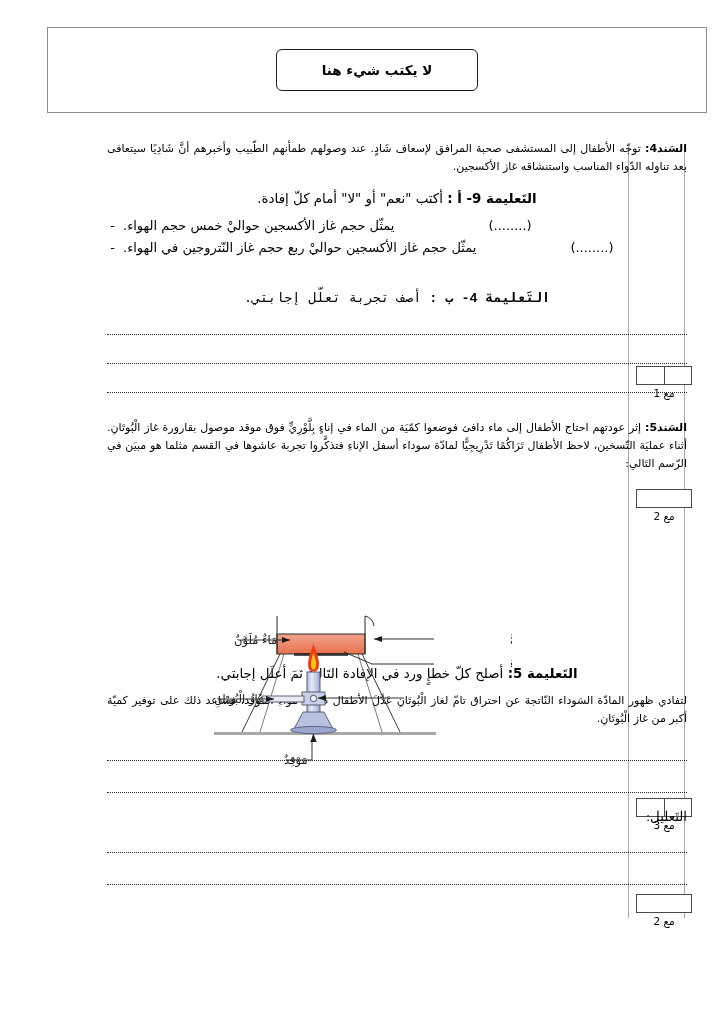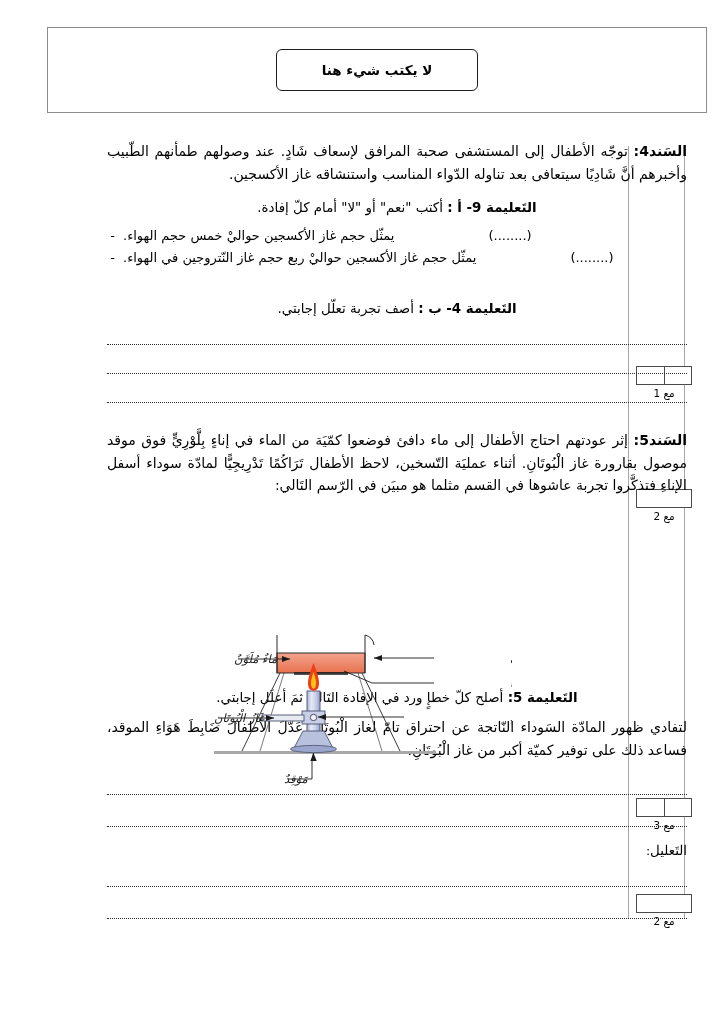--- a/index.html
+++ b/index.html
@@ -49,21 +49,21 @@
 
   .content{
     position:absolute;
     right:33px;
     top:27px;
     width:580px;
     text-align:right;
   }
 
   .para{
-    font-size:14px;
+    font-size:11px;
     line-height:1.62;
     margin:0 0 6px 0;
     text-align:justify;
     text-justify:inter-word;
   }
   .lead{font-weight:bold;}
 
   .block{margin-bottom:2px;}
   .q-head{
     font-size:13.4px;
@@ -133,22 +133,22 @@
     text-align:center;
     font-size:10.5px;
     line-height:14px;
     margin-top:1px;
     direction:rtl;
   }
 
   
   .figure{
     position:absolute;
-    left:176px; top:514px;
-    width:336px; height:166px;font-style:italic;
+    left:176px; top:495px;
+    width:336px; height:166px;
   }
   .figure svg{display:block;}
 </style>
 </head>
 <body>
 
 <div class="header-band">
   <div class="header-chip">
     <span>لا يكتب شيء هنا</span>
   </div>
@@ -206,21 +206,21 @@
           <span class="blank">(........)</span>
         </li>
         <li>
           <span class="dash">-</span>
           <span class="txt">يمثّل حجم غاز الأكسجين حواليْ ربع حجم غاز النّتروجين في الهواء.</span>
           <span class="blank">(........)</span>
         </li>
       </ul>
     </div>
 
-    <div class="block" style="margin-top:28px;">
+    <div class="block" style="margin-top:28px;font-family:Liberation Mono, monospace;">
       <div class="q-head"><span class="lead">التَعليمة 4- ب :</span> <span>أصف تجربة تعلّل إجابتي.</span></div>
       <div class="rules">
         <div class="rule"></div>
         <div class="rule"></div>
         <div class="rule"></div>
       </div>
     </div>
 
     <div class="block" style="margin-top:26px;">
       <p class="para"><span class="lead">السَند5:</span> <span>إثر عودتهم احتاج الأطفال إلى ماء دافئ فوضعوا كمّيَة من الماء في إناءٍ بِلَّوْرِيٍّ فوق موقد موصول بقارورة غاز الْبُوتَانِ. أثناء عمليَة التّسخين، لاحظ الأطفال تَرَاكُمًا تَدْرِيجِيًّا لمادّة سوداء أسفل الإناءِ فتذكَّروا تجربة عاشوها في القسم مثلما هو مبيَن في الرّسم التَالي:</span></p>

